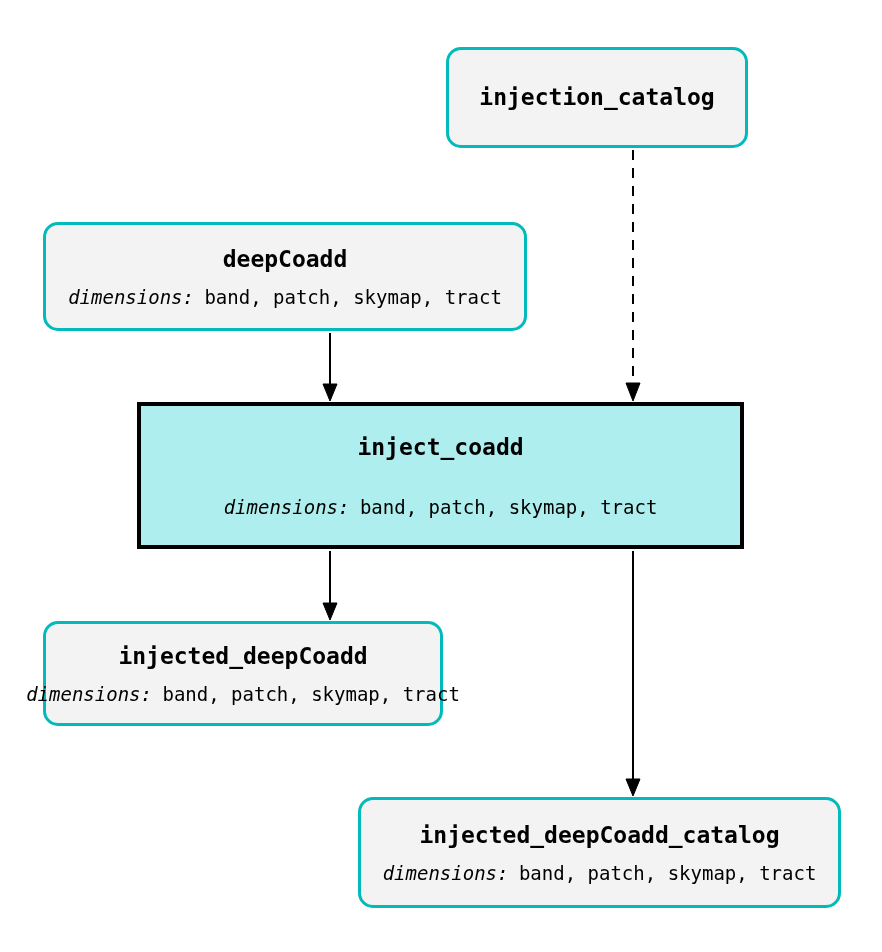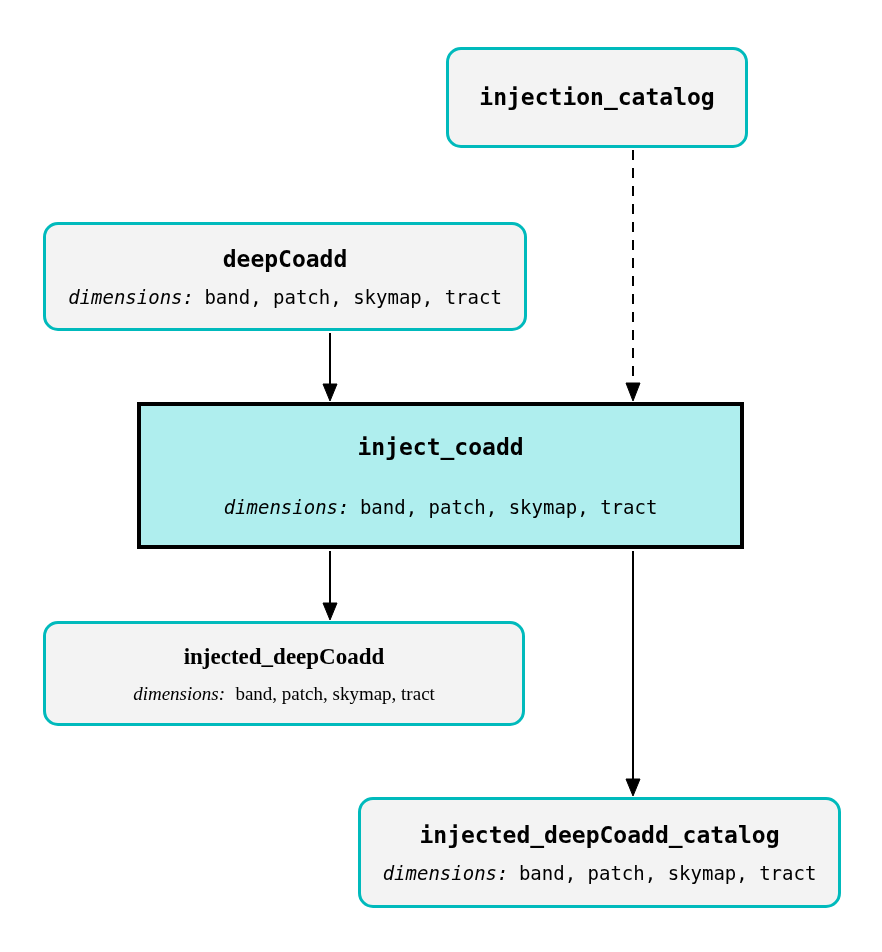--- a/index.html
+++ b/index.html
@@ -67,21 +67,21 @@
     white-space: nowrap;
   }
   .dims-label {
     font-style: italic;
     margin-right: 0.55em;
   }
   
   .pos-injection-catalog        { left: 446px; top: 47px;  width: 302px; height: 101px; }
   .pos-deepCoadd                { left: 43px;  top: 222px; width: 484px; height: 109px; text-align: right; }
   .pos-inject-coadd             { left: 137px; top: 402px; width: 607px; height: 147px; }
-  .pos-injected-deepCoadd       { left: 43px;  top: 621px; width: 482px; height: 105px; font-family: Liberation Serif, serif; }
+  .pos-injected-deepCoadd       { left: 43px;  top: 621px; width: 400px; height: 105px; }
   .pos-injected-deepCoadd-catalog { left: 358px; top: 797px; width: 483px; height: 111px; }
 </style>
 </head>
 <body>
 
 <div class="canvas">
 
   <svg class="edges-layer" width="882" height="952" viewBox="0 0 882 952">
 
     <g>

